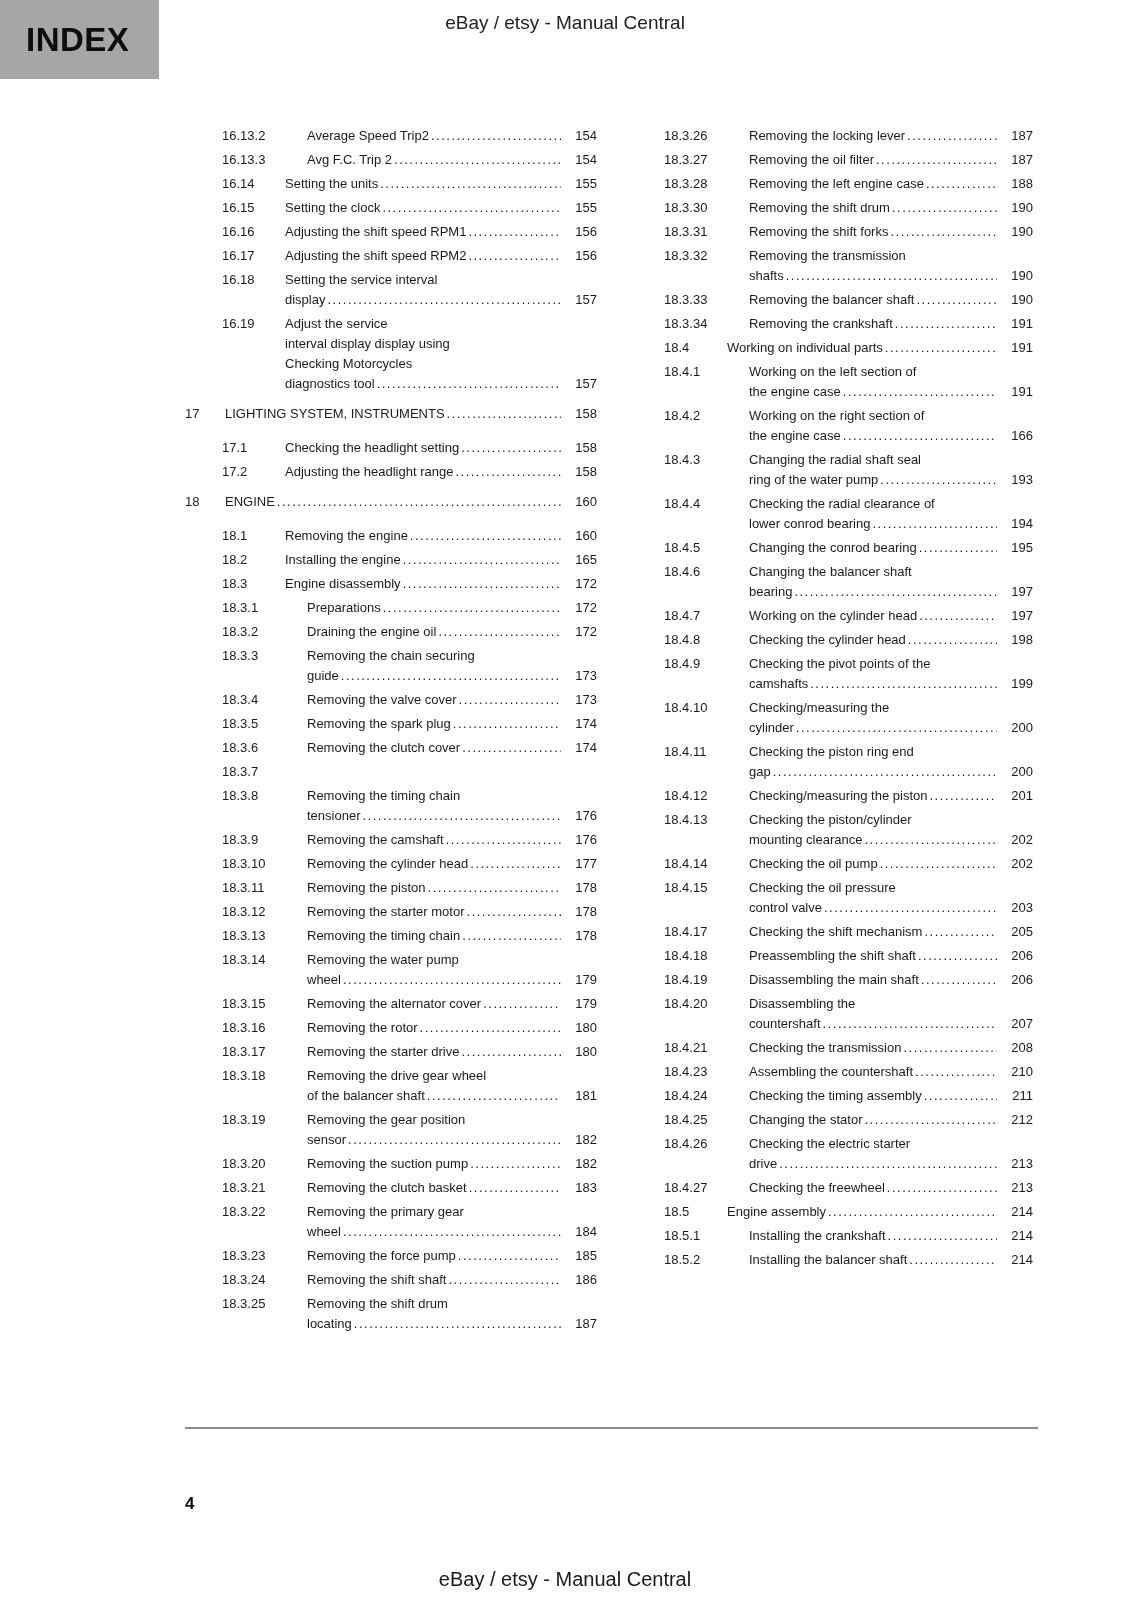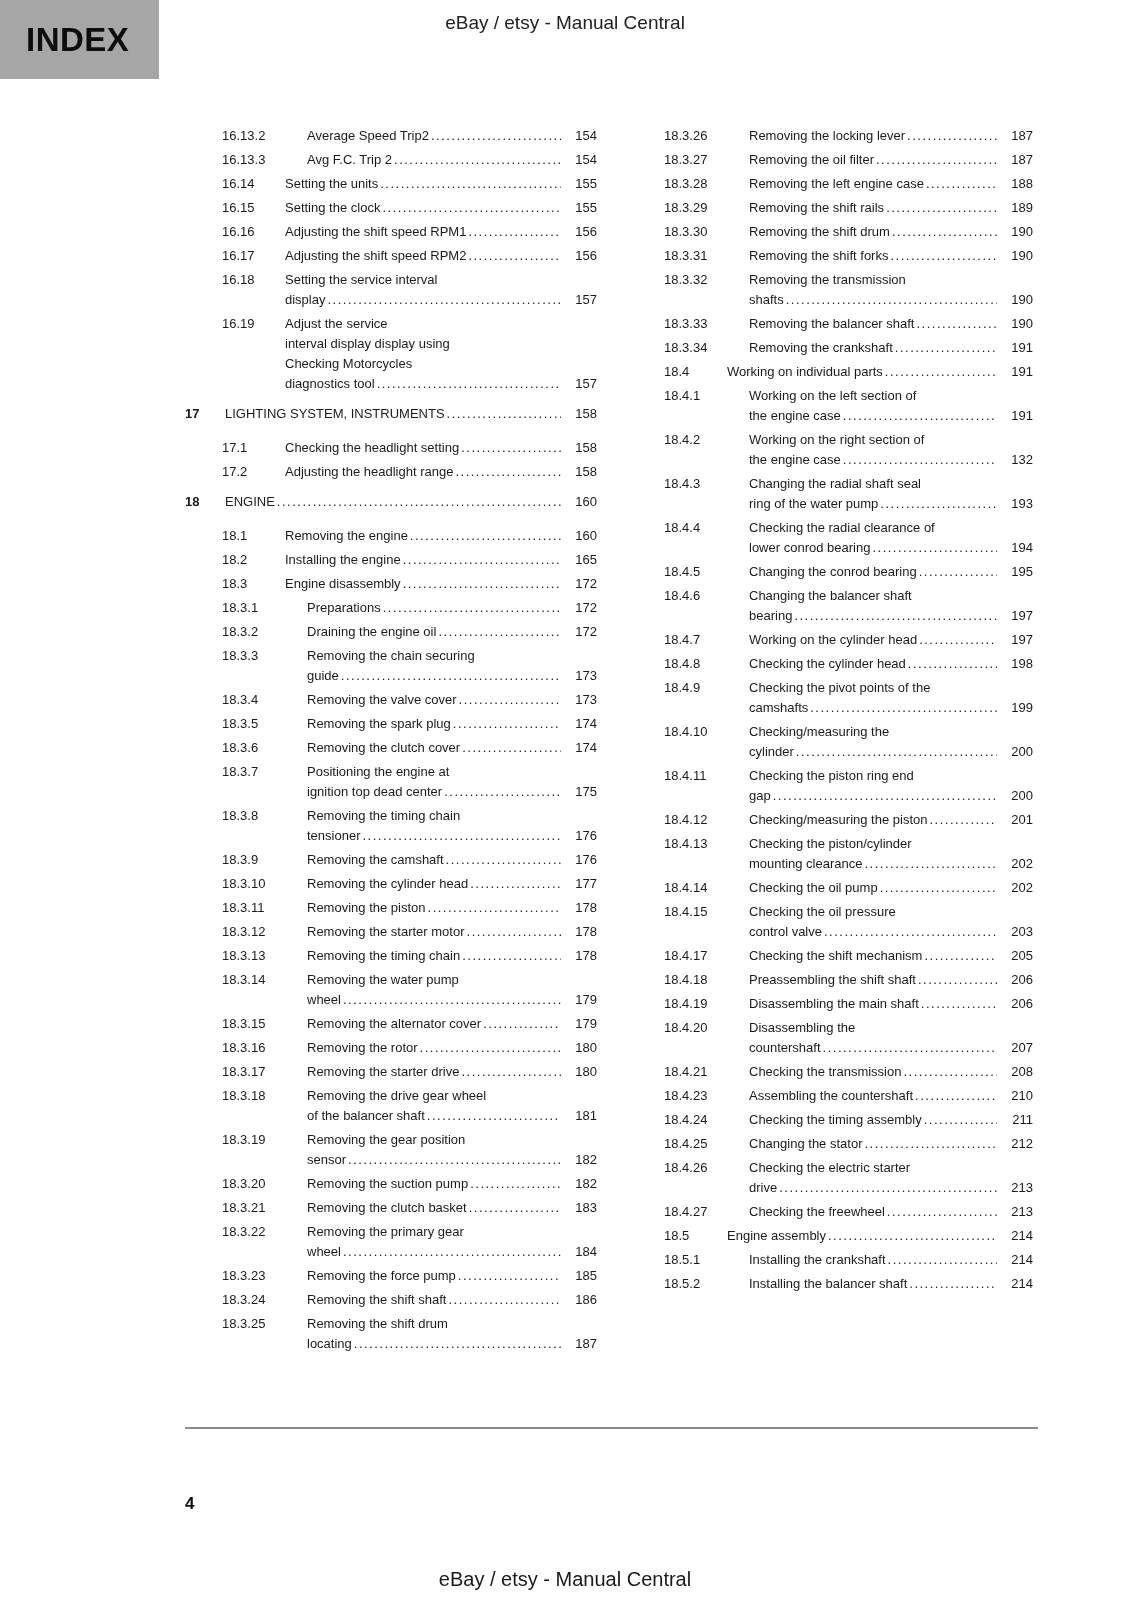--- a/index.html
+++ b/index.html
@@ -33,21 +33,21 @@
     position: absolute; top: 126px;
     font-size: 13px; line-height: 20px;
   }
   .col-left  { left: 185px; width: 412px; }
   .col-right { left: 627px; width: 406px; }
 
   .entry { display: flex; margin-bottom: 4px; }
   .entry.lvl1 { margin-top: 10px; margin-bottom: 14px; }
 
   .num { flex: none; white-space: pre; }
-  .lvl1 .num { width: 40px; font-weight: bold; }
+  .lvl1 .num { width: 40px; }
   .lvl2 .num { margin-left: 37px; width: 63px; }
   .lvl3 .num { margin-left: 37px; width: 85px; }
 
   .body { flex: 1; min-width: 0; }
   .line { min-height: 20px; }
   .line.last { display: flex; align-items: baseline; }
   .line.last .t { flex: none; white-space: pre; }
 
   .leader {
     flex: 1 1 auto; min-width: 10px;
@@ -295,28 +295,20 @@
         <div class="body">
           <div class="line last">
             <span class="t">Removing the clutch cover</span>
             <span class="leader"></span>
             <span class="pg">174</span>
           </div>
         </div>
       </div>
       <div class="entry lvl3">
         <span class="num">18.3.7</span>
-        <div class="body">
-          <div class="line">Positioning the engine at</div>
-          <div class="line last">
-            <span class="t">ignition top dead center</span>
-            <span class="leader"></span>
-            <span class="pg">175</span>
-          </div>
-        </div>
       </div>
       <div class="entry lvl3">
         <span class="num">18.3.8</span>
         <div class="body">
           <div class="line">Removing the timing chain</div>
           <div class="line last">
             <span class="t">tensioner</span>
             <span class="leader"></span>
             <span class="pg">176</span>
           </div>
@@ -523,30 +515,20 @@
         <span class="num">18.3.28</span>
         <div class="body">
           <div class="line last">
             <span class="t">Removing the left engine case</span>
             <span class="leader"></span>
             <span class="pg">188</span>
           </div>
         </div>
       </div>
       <div class="entry lvl3">
-        <span class="num">18.3.29</span>
-        <div class="body">
-          <div class="line last">
-            <span class="t">Removing the shift rails</span>
-            <span class="leader"></span>
-            <span class="pg">189</span>
-          </div>
-        </div>
-      </div>
-      <div class="entry lvl3">
         <span class="num">18.3.30</span>
         <div class="body">
           <div class="line last">
             <span class="t">Removing the shift drum</span>
             <span class="leader"></span>
             <span class="pg">190</span>
           </div>
         </div>
       </div>
       <div class="entry lvl3">
@@ -611,21 +593,21 @@
           </div>
         </div>
       </div>
       <div class="entry lvl3">
         <span class="num">18.4.2</span>
         <div class="body">
           <div class="line">Working on the right section of</div>
           <div class="line last">
             <span class="t">the engine case</span>
             <span class="leader"></span>
-            <span class="pg">132</span>
+            <span class="pg">166</span>
           </div>
         </div>
       </div>
       <div class="entry lvl3">
         <span class="num">18.4.3</span>
         <div class="body">
           <div class="line">Changing the radial shaft seal</div>
           <div class="line last">
             <span class="t">ring of the water pump</span>
             <span class="leader"></span>

